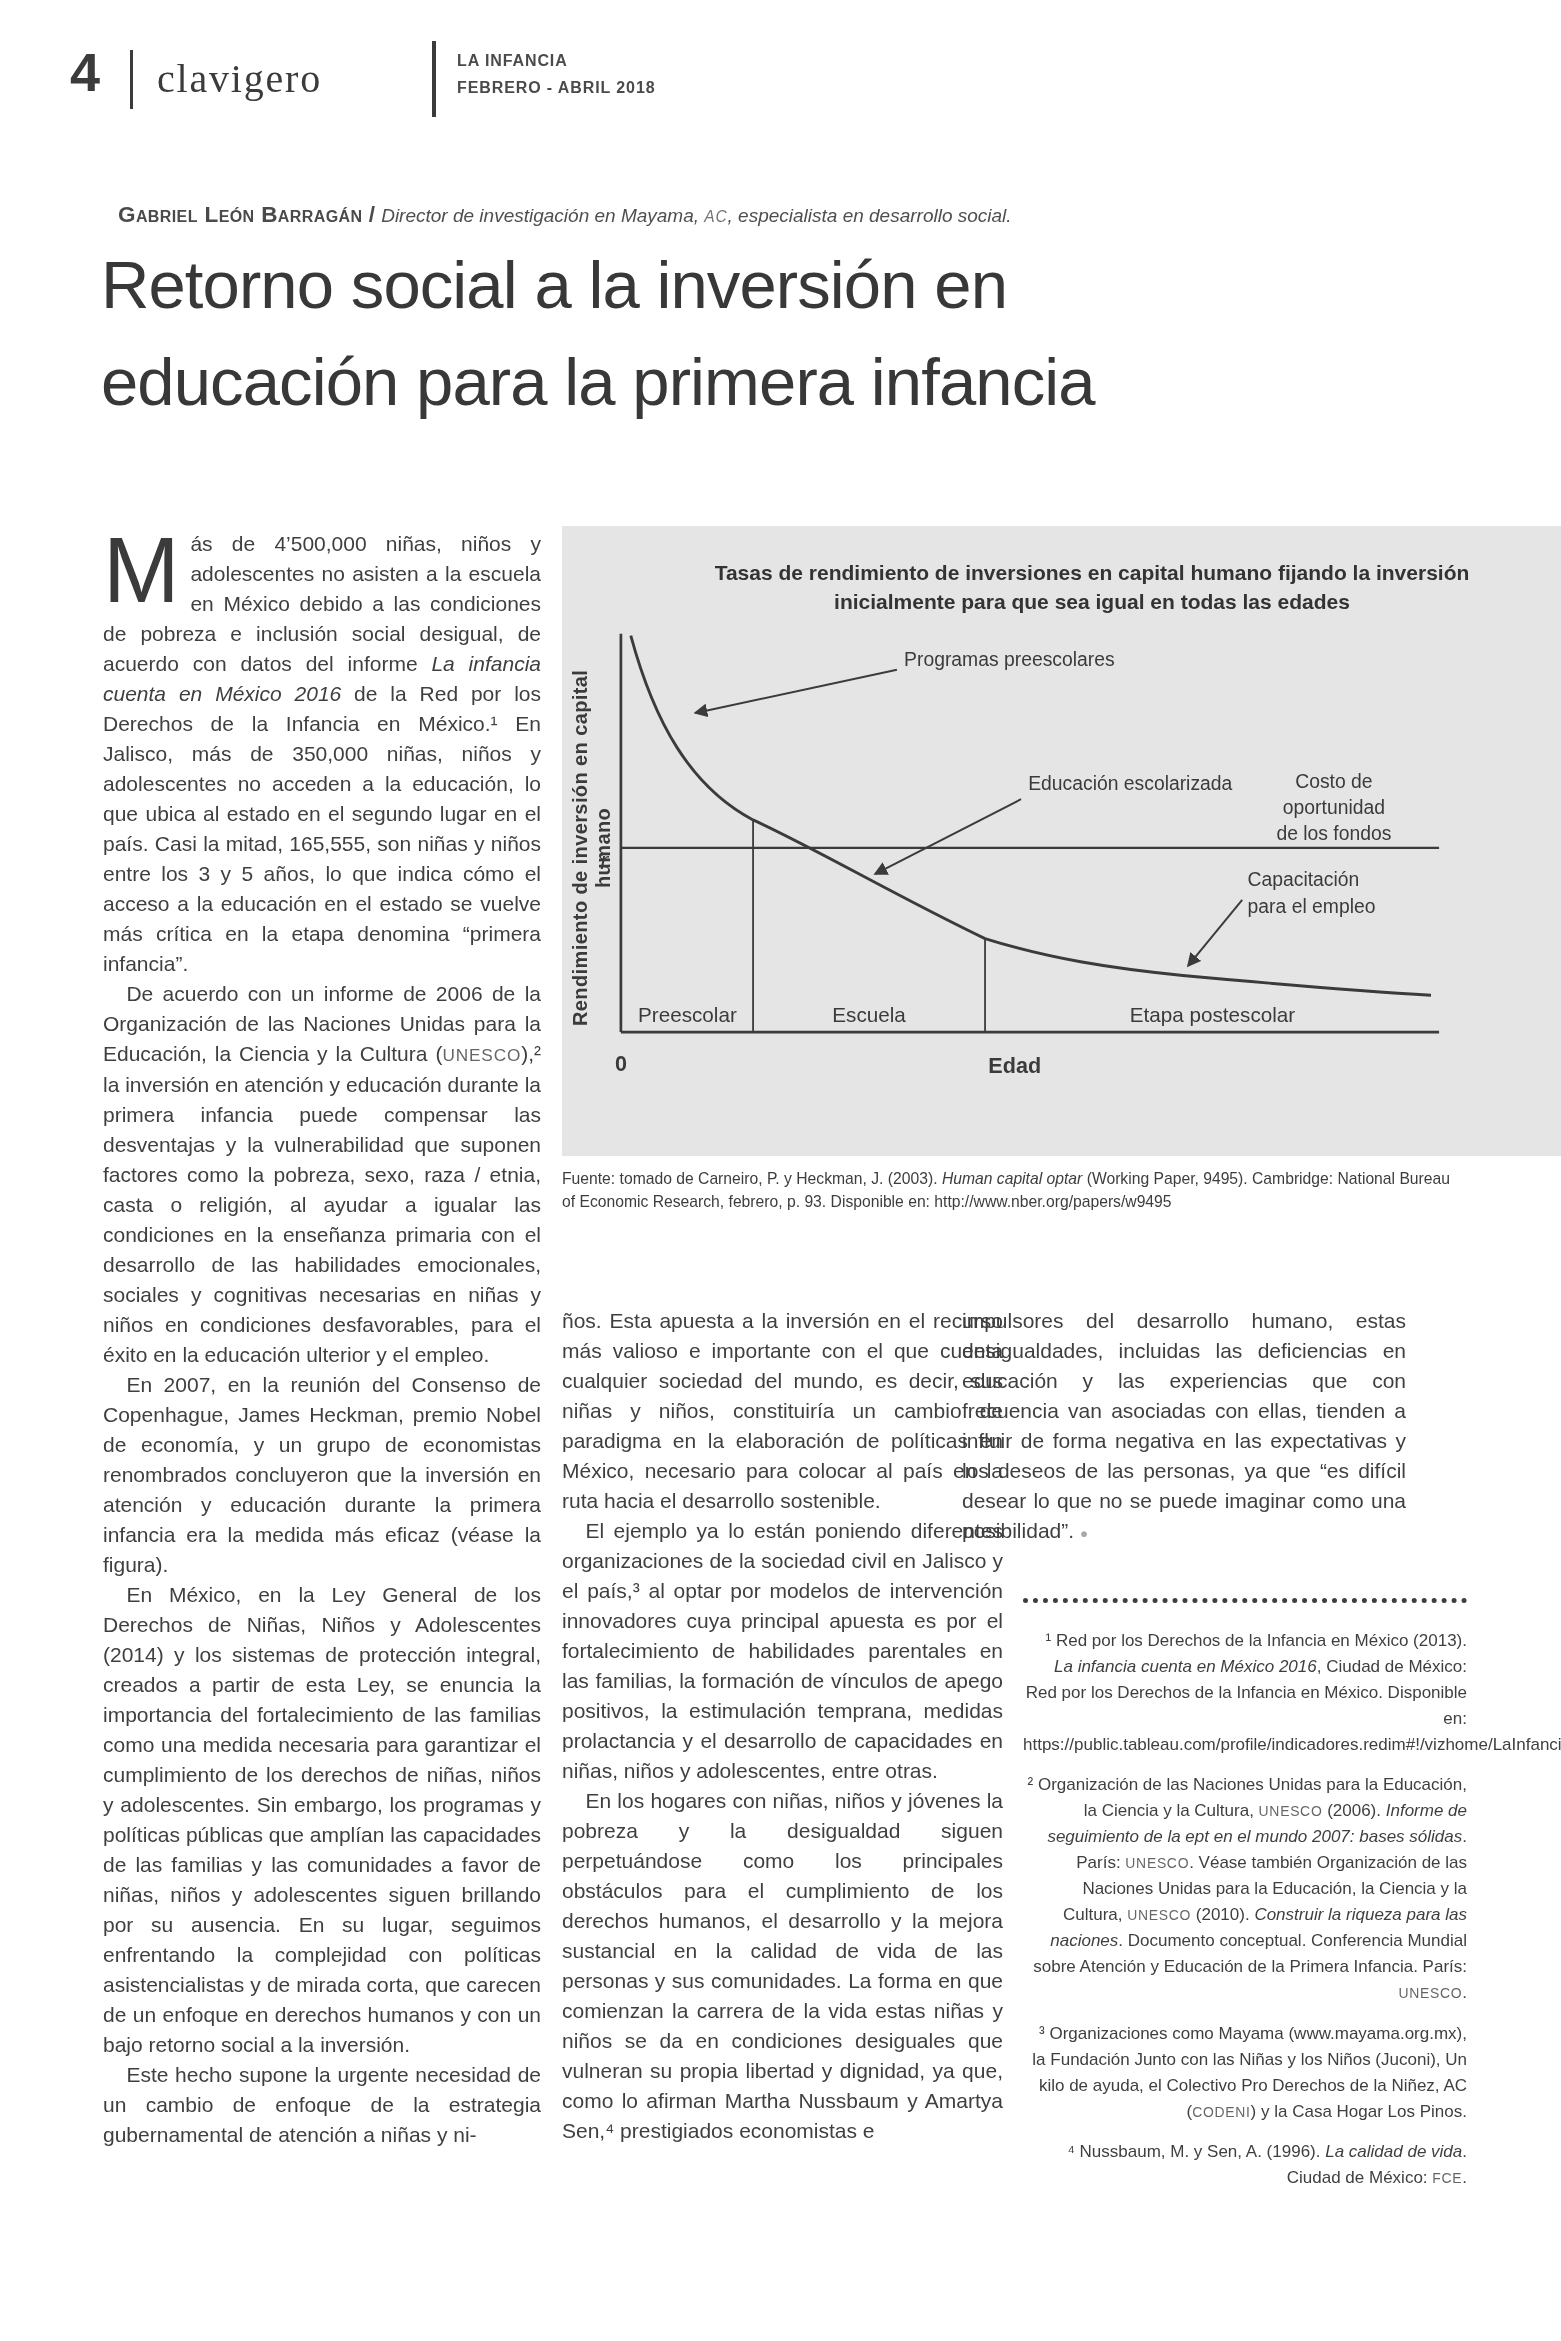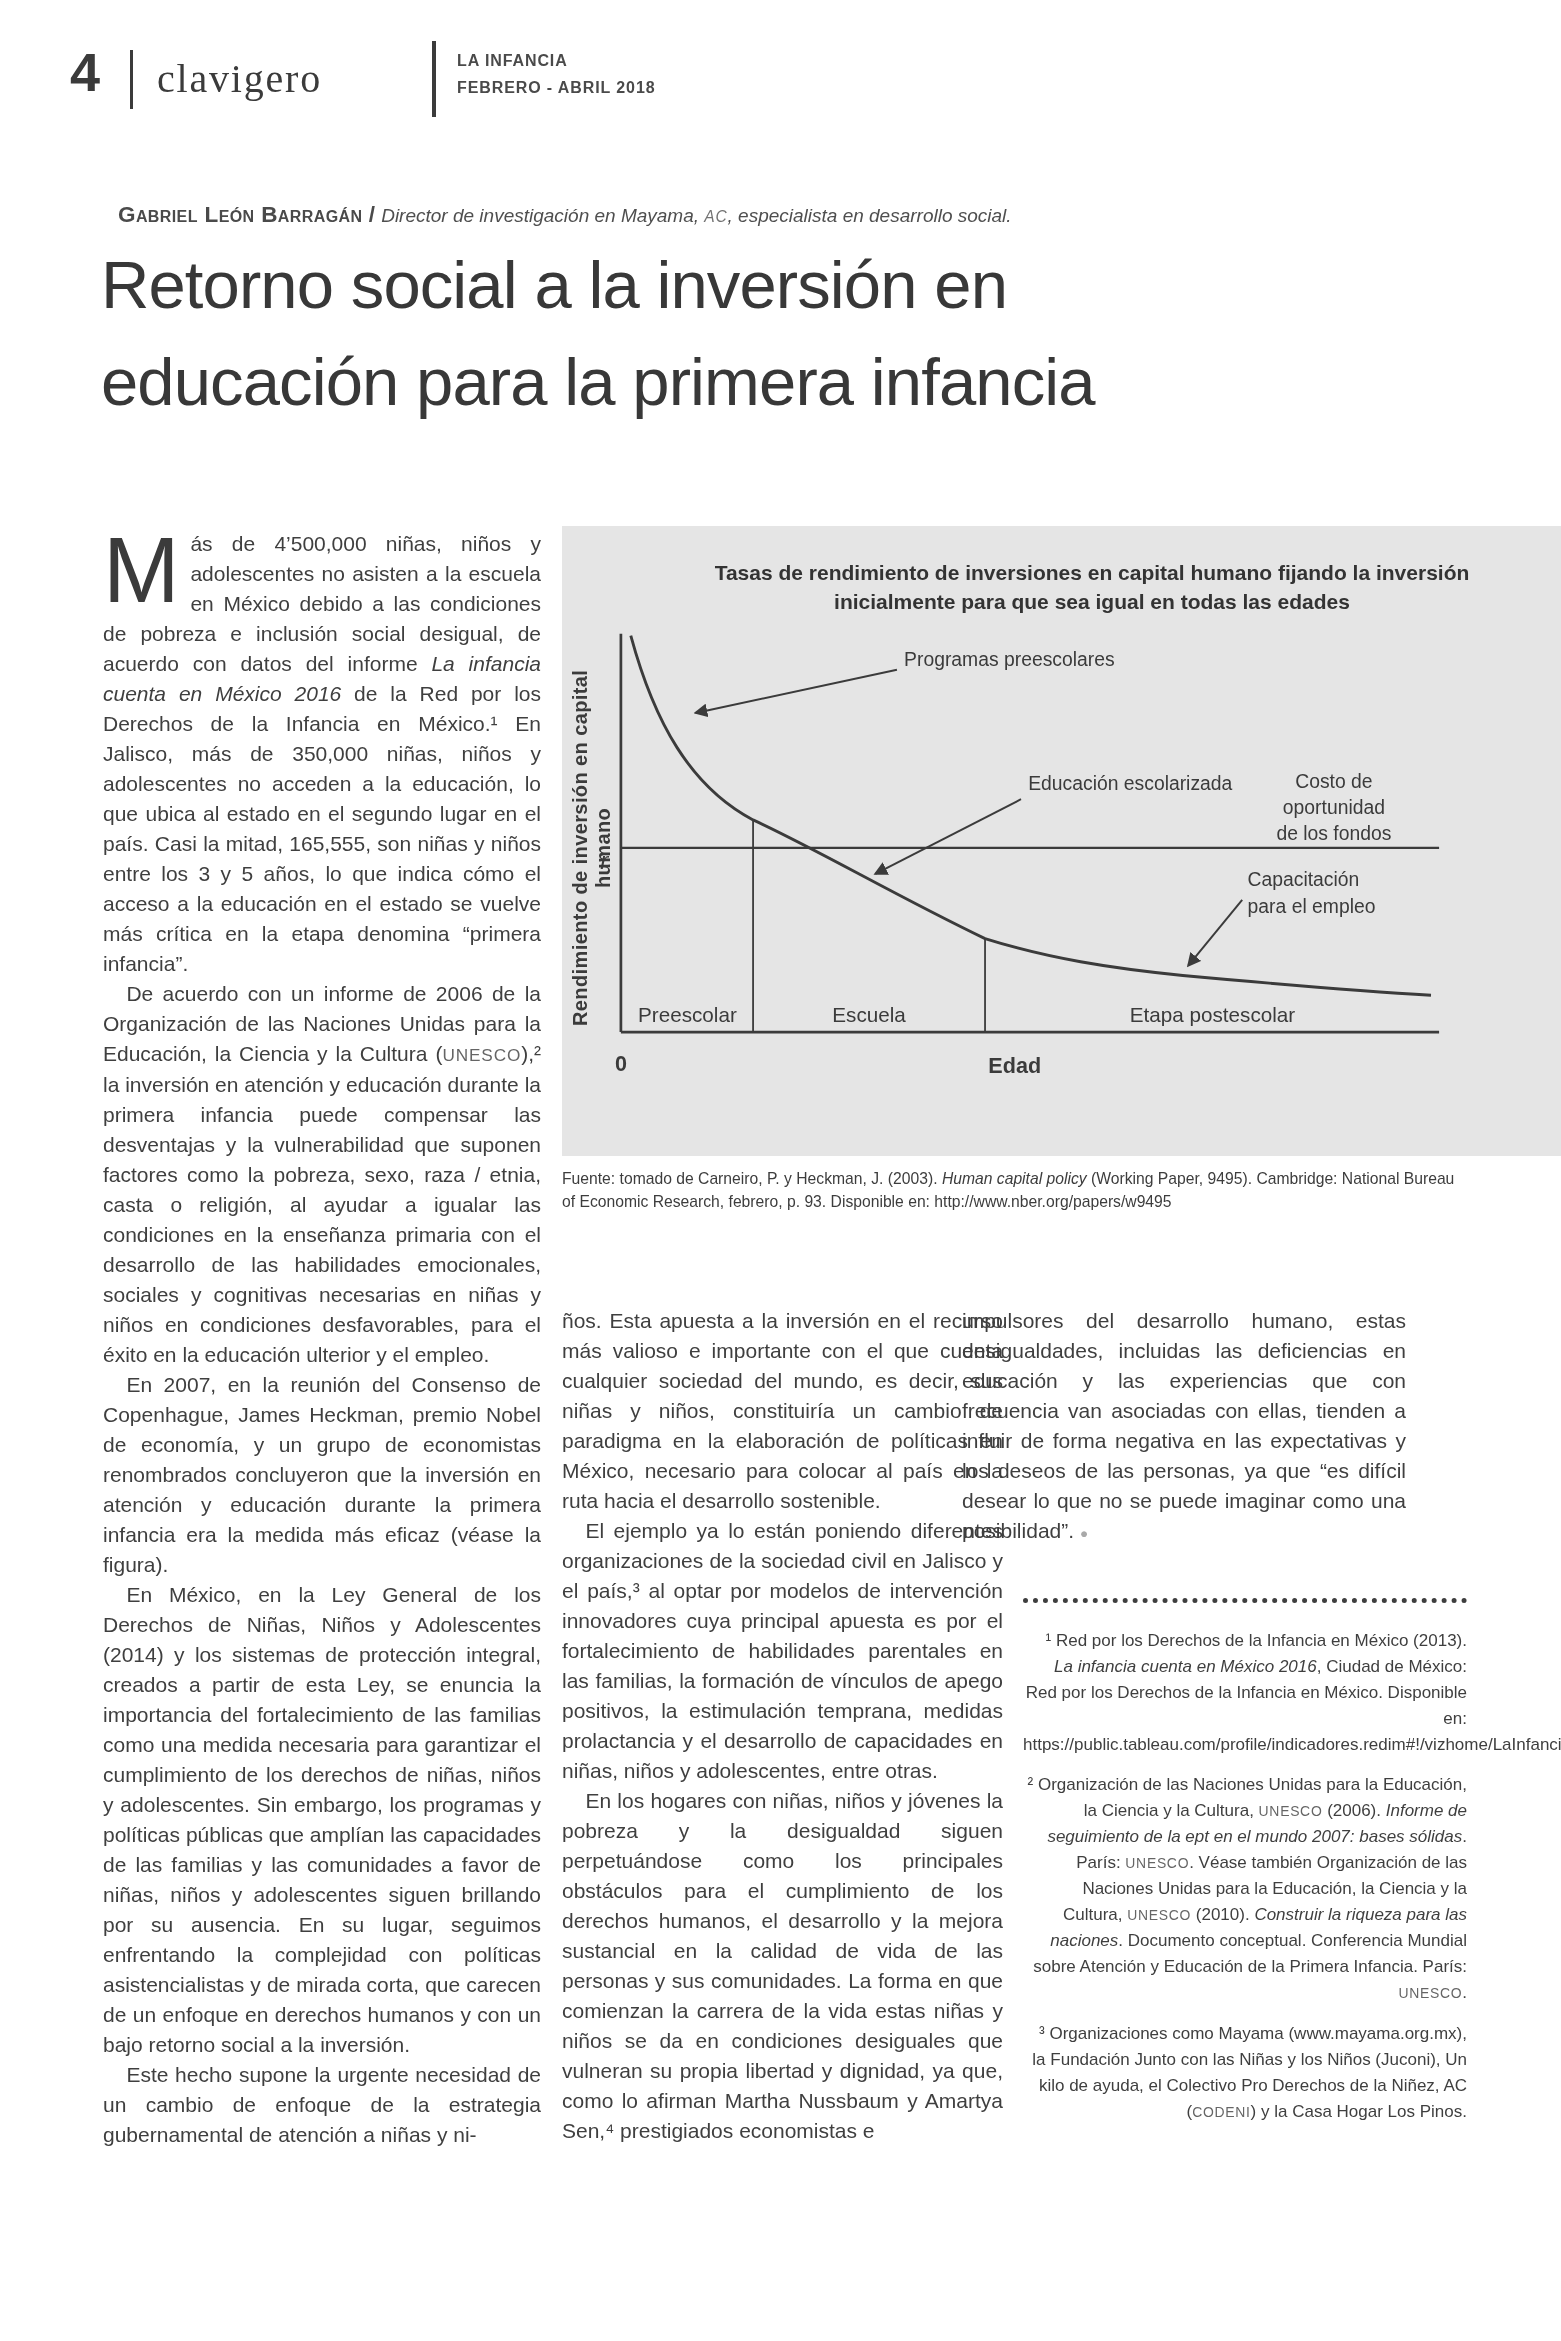--- a/index.html
+++ b/index.html
@@ -119,34 +119,35 @@
       <text x="301" y="444" font-size="23" text-anchor="middle">Escuela</text>
       <text x="683" y="444" font-size="23" text-anchor="middle">Etapa postescolar</text>
 
       <text x="2" y="274" font-size="27" font-style="italic" font-family="Liberation Serif, serif">r</text>
       <text x="25" y="498" font-size="24" font-weight="bold" text-anchor="middle">0</text>
       <text x="463" y="501" font-size="24" font-weight="bold" text-anchor="middle">Edad</text>
     </svg>
   </div>
 
   <div class="source">
-    <p><span>Fuente: tomado de Carneiro, P. y Heckman, J. (2003). </span><em>Human capital policy</em><span> (Working Paper, 9495). Cambridge: National Bureau of Economic Research, febrero, p. 93. Disponible en: http://www.nber.org/papers/w9495</span></p>
+    <p><span>Fuente: tomado de Carneiro, P. y Heckman, J. (2003). </span><em>Human capital optar</em><span> (Working Paper, 9495). Cambridge: National Bureau of Economic Research, febrero, p. 93. Disponible en: http://www.nber.org/papers/w9495</span></p>
   </div>
 
   <section class="col col2">
     <p><span>ños. Esta apuesta a la inversión en el recurso más valioso e importante con el que cuenta cualquier sociedad del mundo, es decir, sus niñas y niños, constituiría un cambio de paradigma en la elaboración de políticas en México, necesario para colocar al país en la ruta hacia el desarrollo sostenible.</span></p>
     <p class="ind"><span>El ejemplo ya lo están poniendo diferentes organizaciones de la sociedad civil en Jalisco y el país,³ al optar por modelos de intervención innovadores cuya principal apuesta es por el fortalecimiento de habilidades parentales en las familias, la formación de vínculos de apego positivos, la estimulación temprana, medidas prolactancia y el desarrollo de capacidades en niñas, niños y adolescentes, entre otras.</span></p>
     <p class="ind"><span>En los hogares con niñas, niños y jóvenes la pobreza y la desigualdad siguen perpetuándose como los principales obstáculos para el cumplimiento de los derechos humanos, el desarrollo y la mejora sustancial en la calidad de vida de las personas y sus comunidades. La forma en que comienzan la carrera de la vida estas niñas y niños se da en condiciones desiguales que vulneran su propia libertad y dignidad, ya que, como lo afirman Martha Nussbaum y Amartya Sen,⁴ prestigiados economistas e</span></p>
   </section>
 
   <section class="col col3">
     <p><span><span>impulsores del desarrollo humano, estas desigualdades, incluidas las deficiencias en educación y las experiencias que con frecuencia van asociadas con ellas, tienden a influir de forma negativa en las expectativas y los deseos de las personas, ya que “es difícil desear lo que no se puede imaginar como una posibilidad”. </span></span><span class="endmark">●</span></p>
   </section>
 
   <div class="fn-block">
     <div class="fn-divider"></div>
     <p class="fn"><span>¹ Red por los Derechos de la Infancia en México (2013). </span><em>La infancia cuenta en México 2016</em><span>, Ciudad de México: Red por los Derechos de la Infancia en México. Disponible en: https://public.tableau.com/profile/indicadores.redim#!/vizhome/LaInfanciaCuentaenMxico2016RepblicaMexicana/Nacional</span></p>
     <p class="fn"><span>² Organización de las Naciones Unidas para la Educación, la Ciencia y la Cultura, </span><span class="lc">UNESCO</span><span> (2006). </span><em>Informe de seguimiento de la ept en el mundo 2007: bases sólidas</em><span>. París: </span><span class="lc">UNESCO</span><span>. Véase también Organización de las Naciones Unidas para la Educación, la Ciencia y la Cultura, </span><span class="lc">UNESCO</span><span> (2010). </span><em>Construir la riqueza para las naciones</em><span>. Documento conceptual. Conferencia Mundial sobre Atención y Educación de la Primera Infancia. París: </span><span class="lc">UNESCO</span><span>.</span></p>
     <p class="fn"><span>³ Organizaciones como Mayama (www.mayama.org.mx), la Fundación Junto con las Niñas y los Niños (Juconi), Un kilo de ayuda, el Colectivo Pro Derechos de la Niñez, AC (</span><span class="lc">CODENI</span><span>) y la Casa Hogar Los Pinos.</span></p>
+    <p class="fn"><span>⁴ Nussbaum, M. y Sen, A. (1996). </span><em>La calidad de vida</em><span>. Ciudad de México: </span><span class="lc">FCE</span><span>.</span></p>
   </div>
 
 </div>
 
 
 </body></html>

